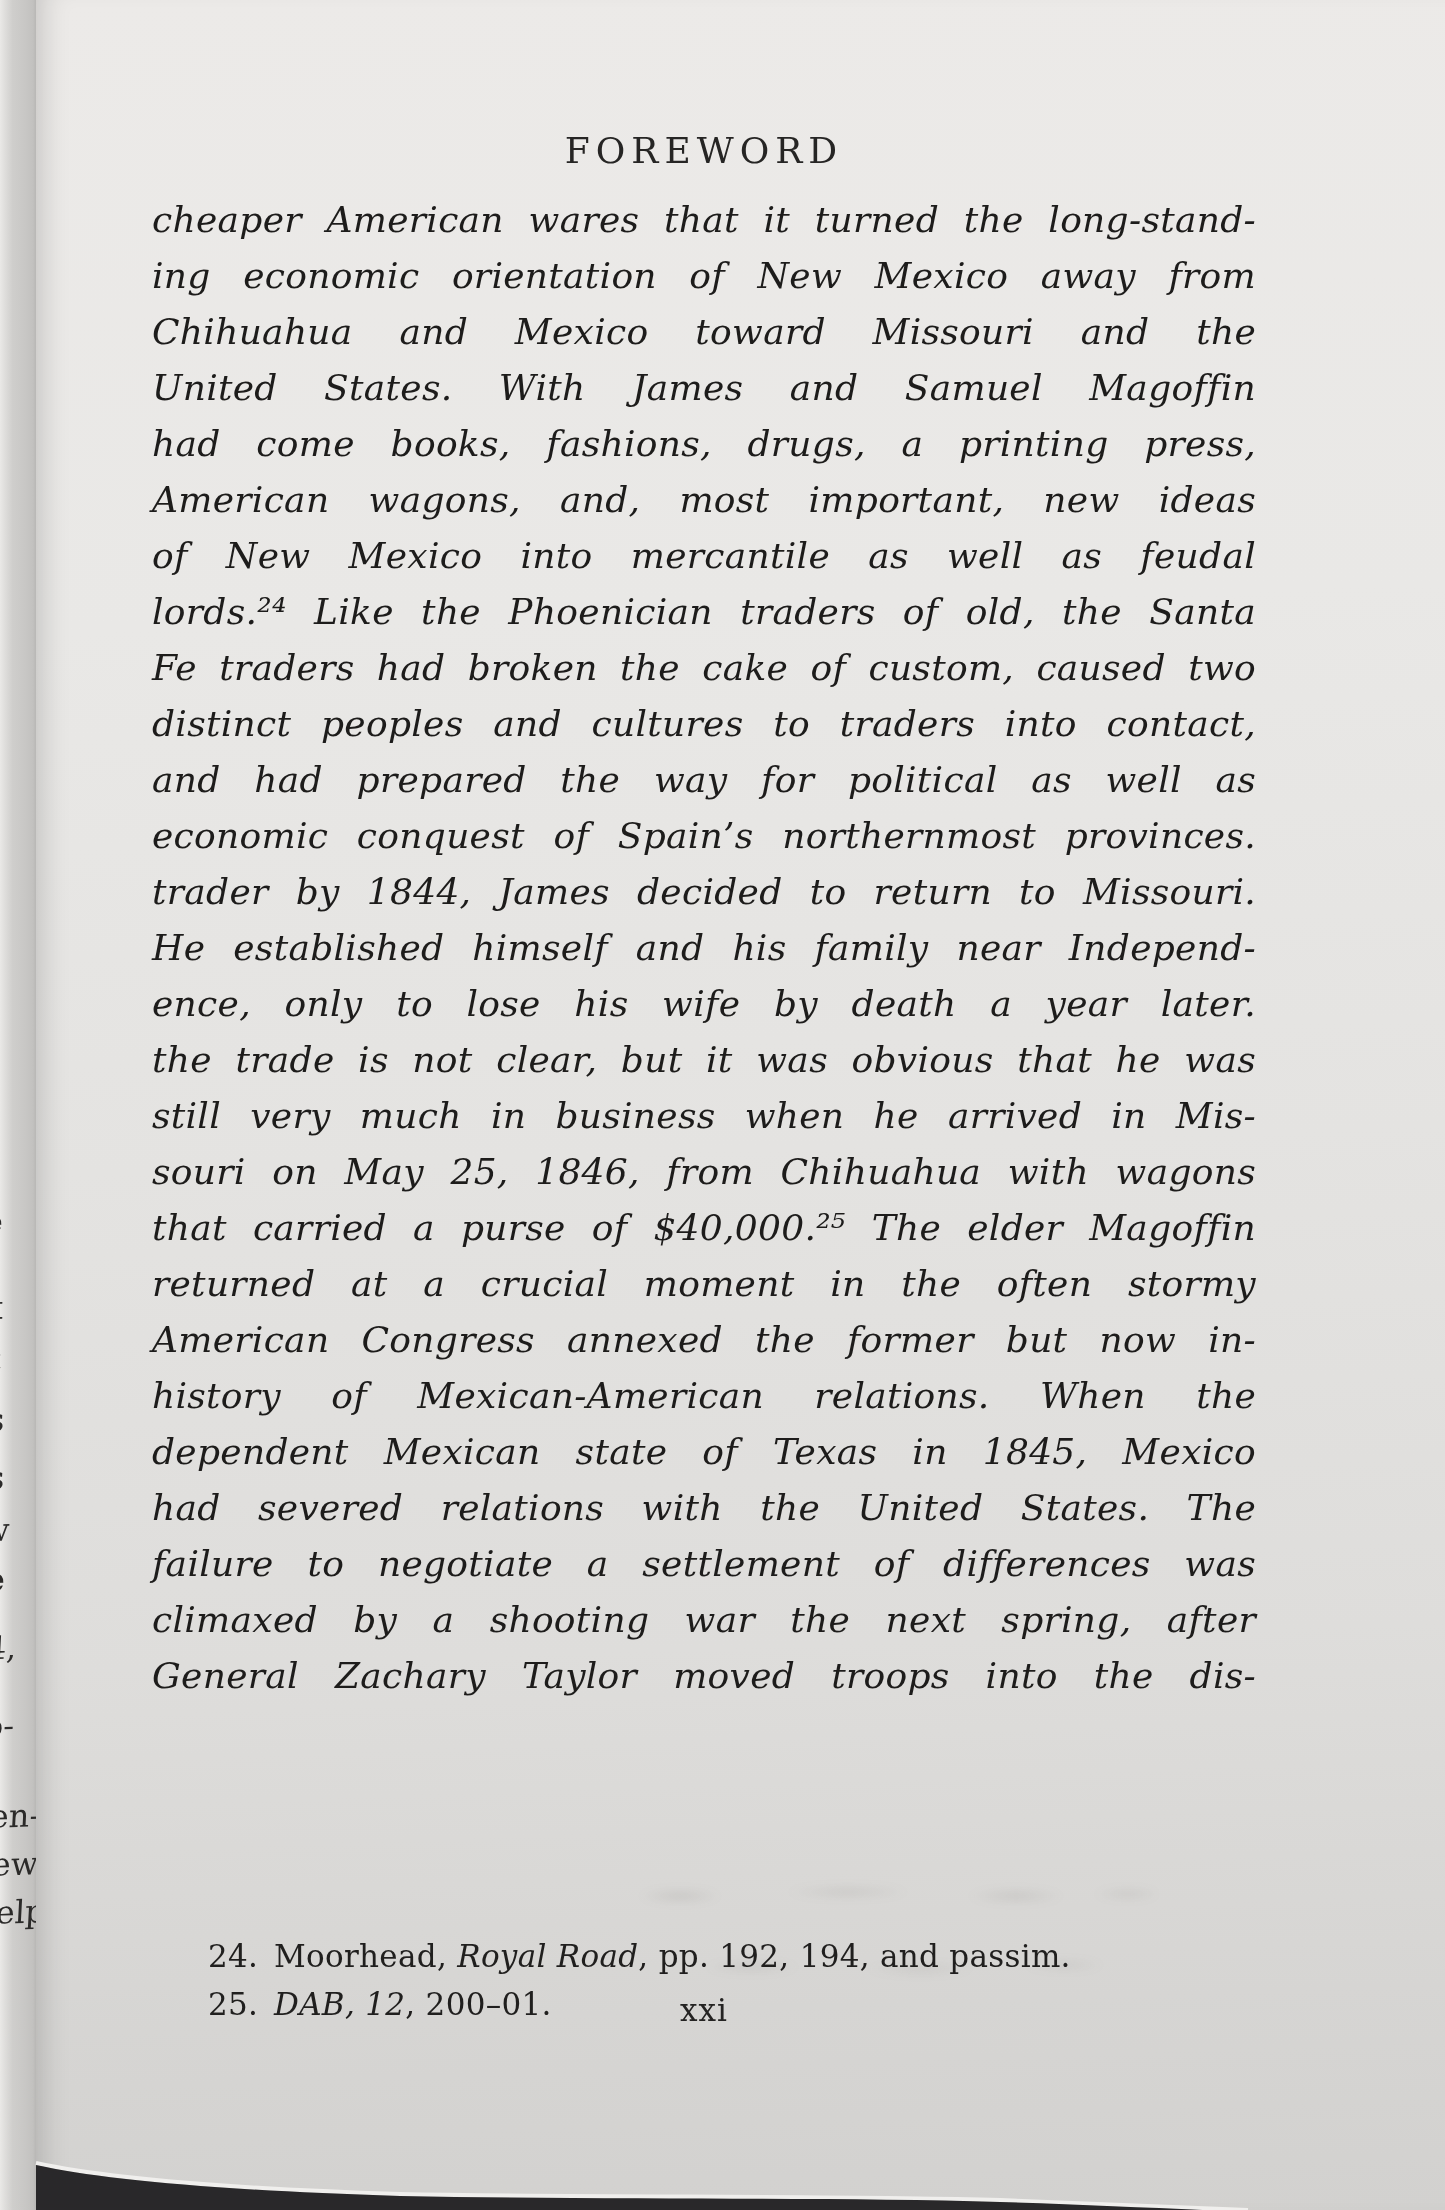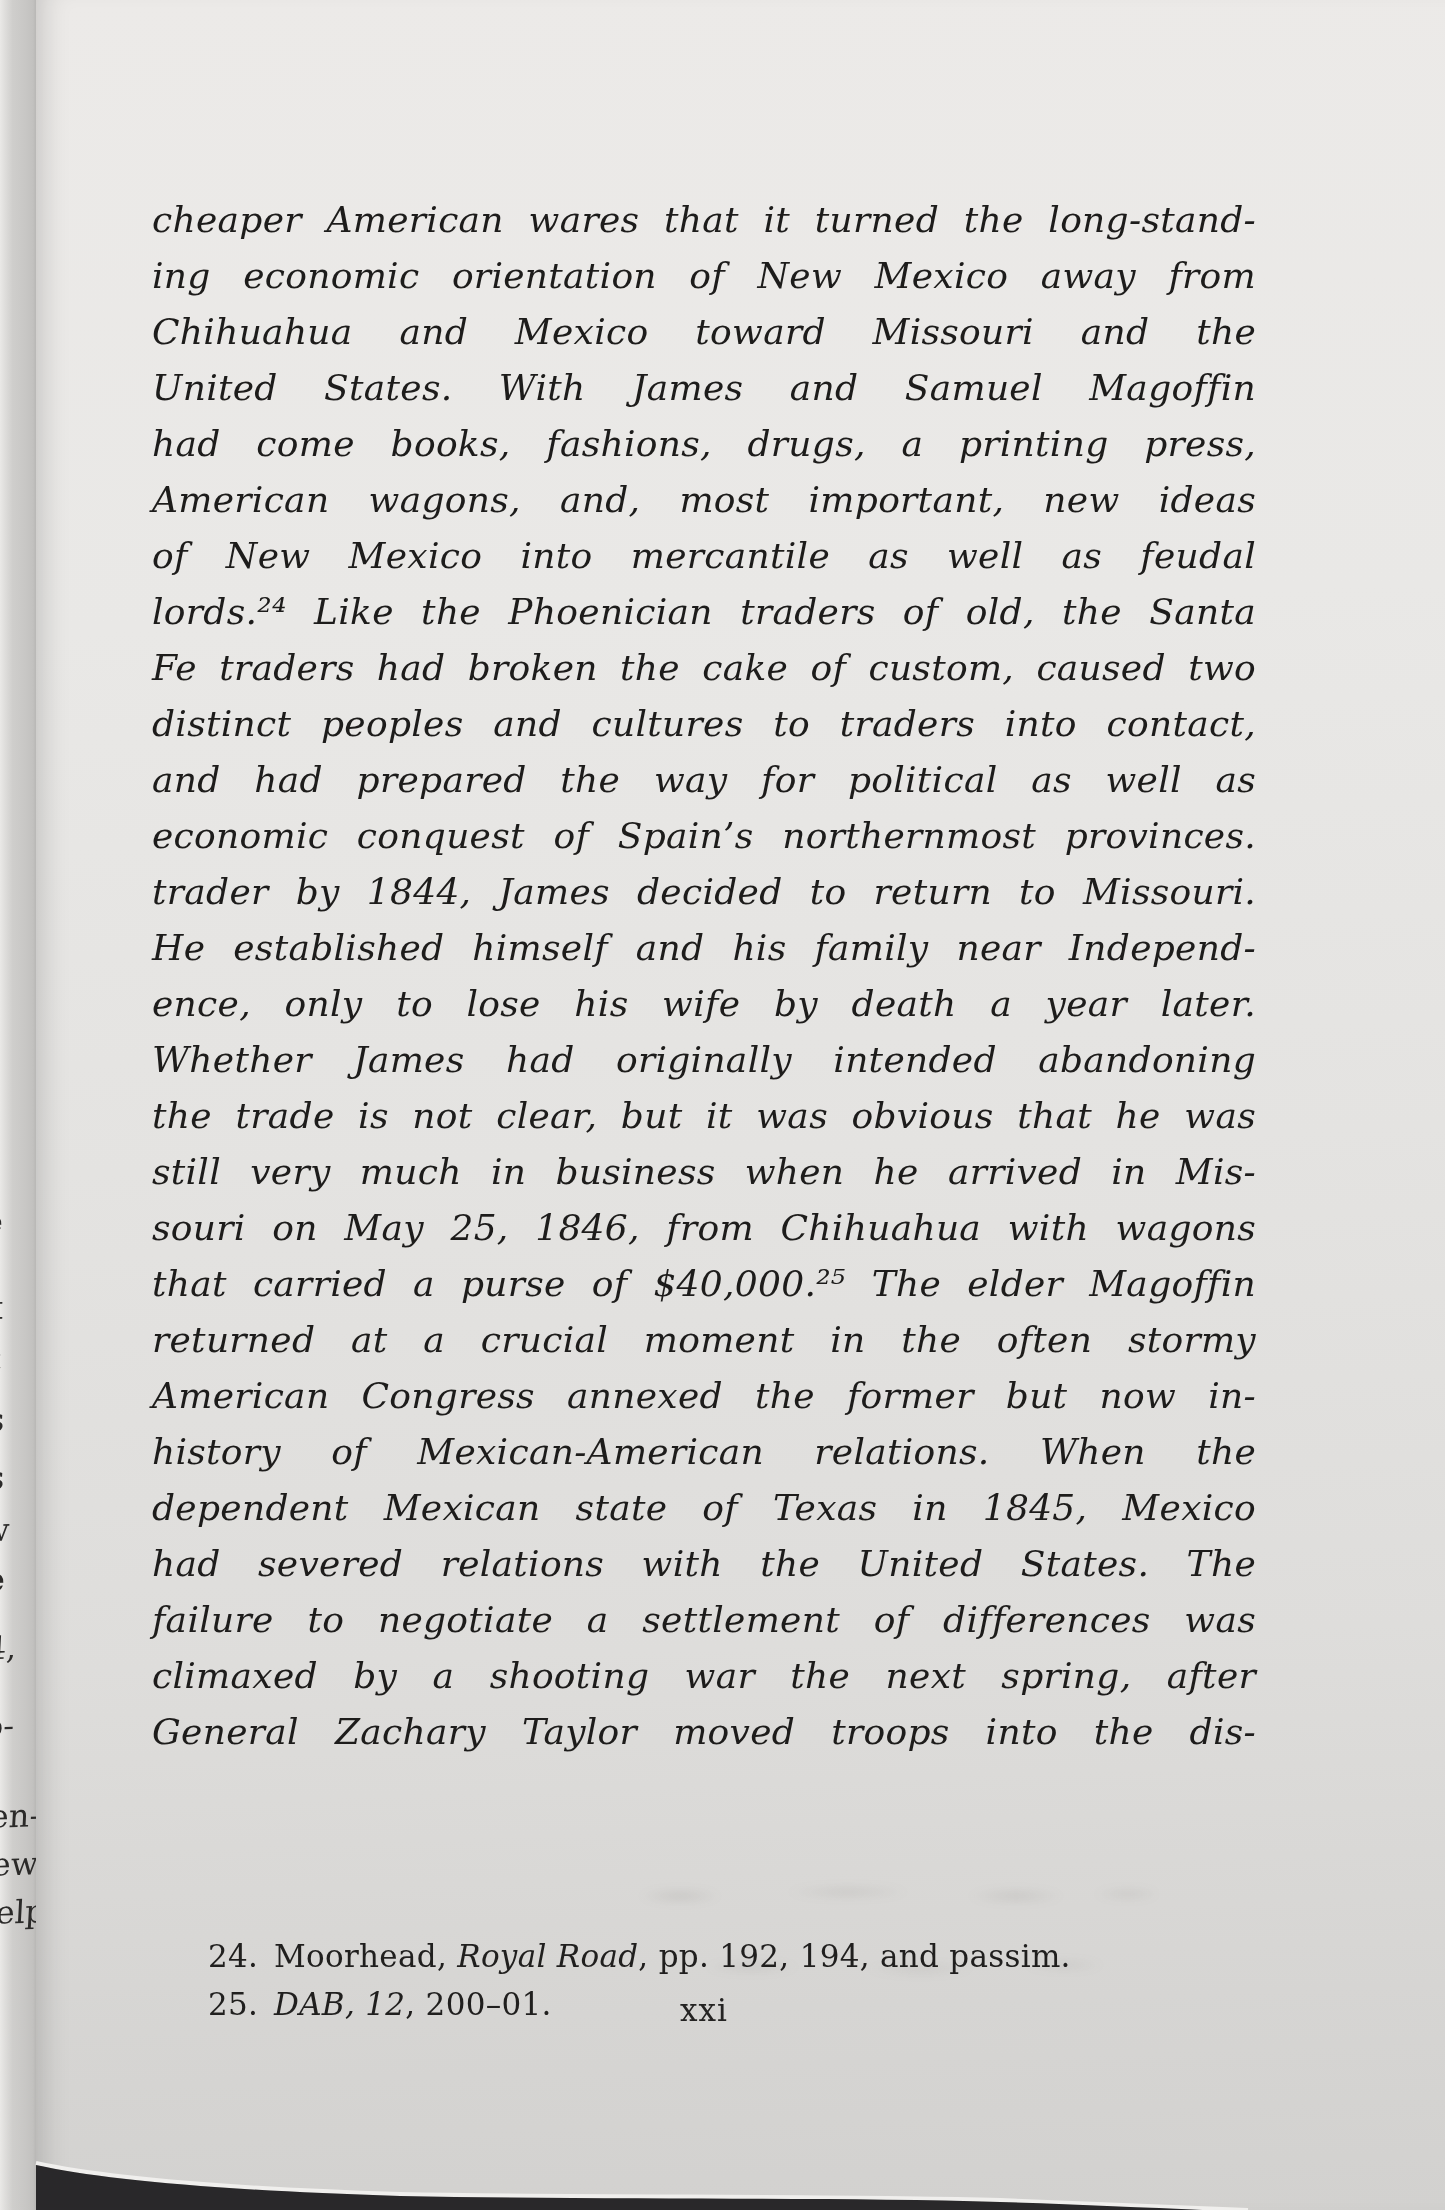--- a/index.html
+++ b/index.html
@@ -149,38 +149,38 @@
       <span class="frag" style="top: 1894px; left: -4px;">elp</span>
     </div>
 
   <div class="page">
 
     <div class="smudge s1"></div>
     <div class="smudge s2"></div>
 
   </div>
 
+  <div class="heading">FOREWORD</div>
 
   <div class="body-text">
       <div class="line">cheaper American wares that it turned the long-stand-</div>
       <div class="line">ing economic orientation of New Mexico away from</div>
       <div class="line">Chihuahua and Mexico toward Missouri and the</div>
       <div class="line">United States. With James and Samuel Magoffin</div>
       <div class="line">had come books, fashions, drugs, a printing press,</div>
       <div class="line">American wagons, and, most important, new ideas</div>
       <div class="line">of New Mexico into mercantile as well as feudal</div>
       <div class="line">lords.²⁴ Like the Phoenician traders of old, the Santa</div>
       <div class="line">Fe traders had broken the cake of custom, caused two</div>
       <div class="line">distinct peoples and cultures to traders into contact,</div>
       <div class="line">and had prepared the way for political as well as</div>
       <div class="line">economic conquest of Spain’s northernmost provinces.</div>
       <div class="line">trader by 1844, James decided to return to Missouri.</div>
       <div class="line">He established himself and his family near Independ-</div>
       <div class="line">ence, only to lose his wife by death a year later.</div>
-      <div class="line">Whether James had originally intended abandoning</div>
       <div class="line">the trade is not clear, but it was obvious that he was</div>
       <div class="line">still very much in business when he arrived in Mis-</div>
       <div class="line">souri on May 25, 1846, from Chihuahua with wagons</div>
       <div class="line">that carried a purse of $40,000.²⁵ The elder Magoffin</div>
       <div class="line">returned at a crucial moment in the often stormy</div>
       <div class="line">American Congress annexed the former but now in-</div>
       <div class="line">history of Mexican-American relations. When the</div>
       <div class="line">dependent Mexican state of Texas in 1845, Mexico</div>
       <div class="line">had severed relations with the United States. The</div>
       <div class="line">failure to negotiate a settlement of differences was</div>

